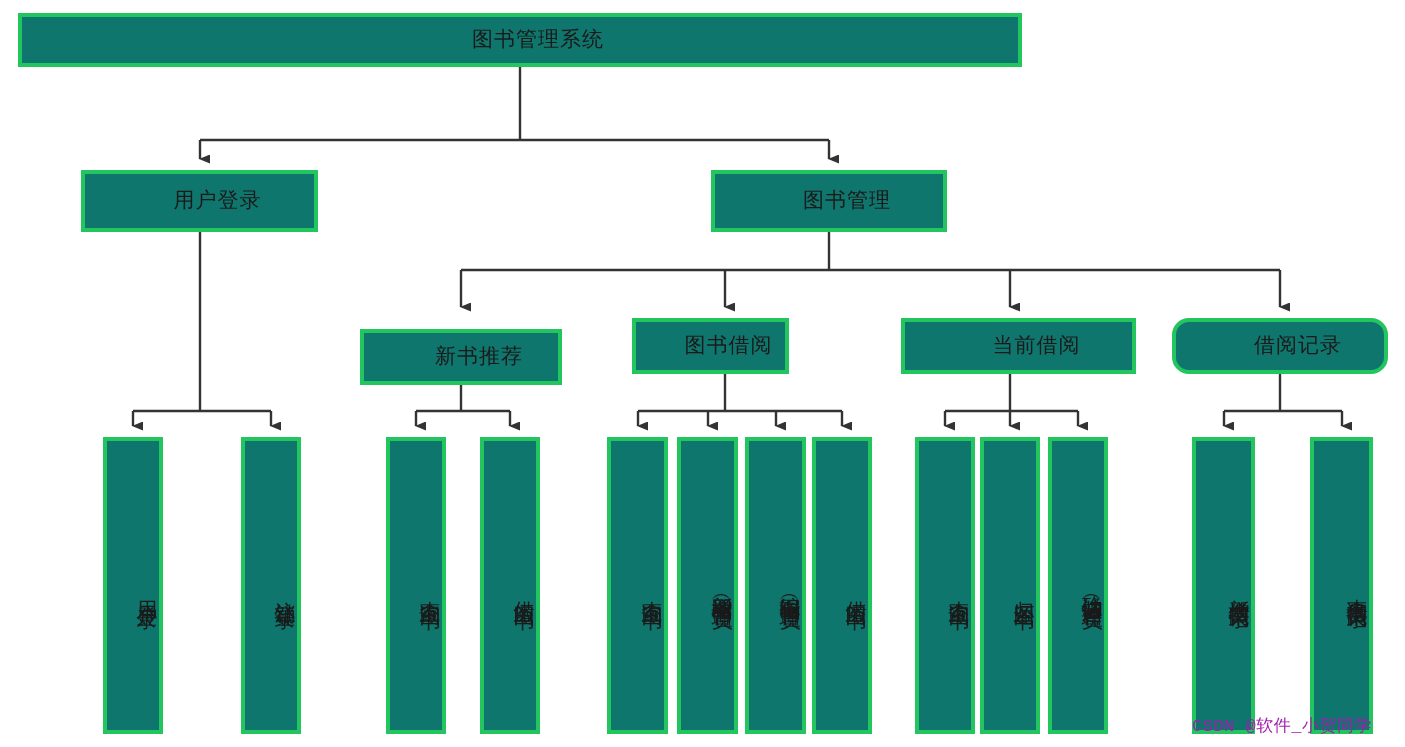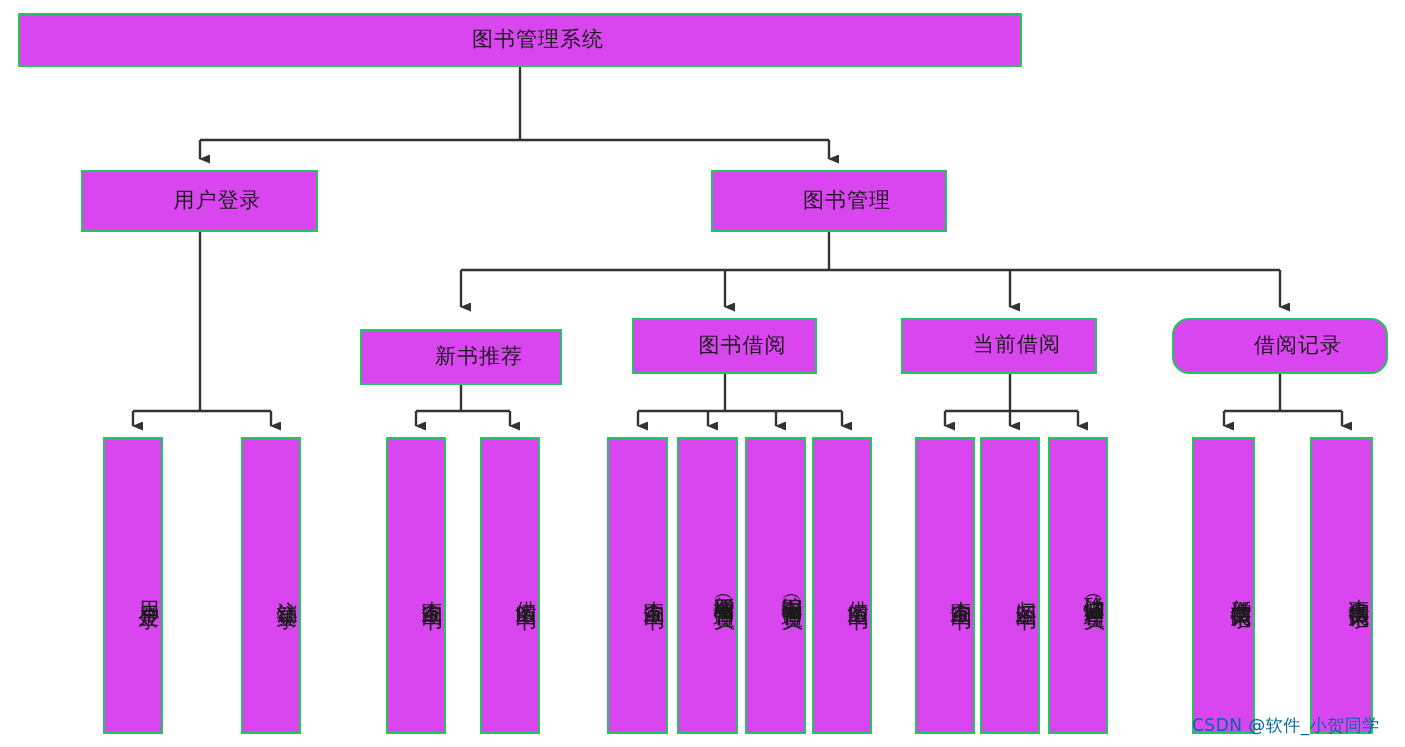--- a/index.html
+++ b/index.html
@@ -22,22 +22,22 @@
     position: absolute;
     left: 0;
     top: 0;
     width: 1405px;
     height: 747px;
     pointer-events: none;
   }
   .node {
     position: absolute;
     box-sizing: border-box;
-    background: #d946ef;
-    border: 2px solid #22c55e;
+    background: #0f766e;
+    border: 4px solid #22c55e;
     display: flex;
     align-items: center;
     justify-content: center;
     color: #1a1a1a;
     padding-left: 36px;
   }
   .node-h {
     font-size: 21px;
     letter-spacing: 1px;
     line-height: 1.1;
@@ -53,23 +53,24 @@
     justify-content: center;
     padding-top: 8px;
   }
   .node-v.long {
     padding-top: 4px;
     letter-spacing: 2px;
   }
   .watermark {
     position: absolute;
     font-size: 17px;
-    color: #0369a1;
+    color: #a21caf;
     white-space: nowrap;
     letter-spacing: 0.5px;
+    font-family: Liberation Mono, monospace;
   }
 </style>
 </head>
 <body>
 
 <div id="canvas">
 
   <svg class="edges" viewBox="0 0 1405 747">
     <defs>
       <marker id="arrowhead" markerWidth="9" markerHeight="11" refX="4.5" refY="10" orient="auto" markerUnits="userSpaceOnUse">
@@ -119,24 +120,24 @@
       </div>
       <div class="node node-h" style="left: 81px; top: 170px; width: 237px; height: 62px;">
         <span>用户登录</span>
       </div>
       <div class="node node-h" style="left: 711px; top: 170px; width: 236px; height: 62px; justify-content: center;">
         <span>图书管理</span>
       </div>
       <div class="node node-h" style="left: 360px; top: 318px; width: 202px; height: 56px; margin-top: 11px;">
         <span>新书推荐</span>
       </div>
-      <div class="node node-h" style="left: 632px; top: 318px; width: 185px; height: 56px;">
+      <div class="node node-h" style="left: 632px; top: 318px; width: 157px; height: 56px;">
         <span>图书借阅</span>
       </div>
-      <div class="node node-h" style="left: 901px; top: 318px; width: 196px; height: 56px; font-family: Liberation Mono, monospace;">
+      <div class="node node-h" style="left: 901px; top: 318px; width: 235px; height: 56px;">
         <span>当前借阅</span>
       </div>
       <div class="node node-h" style="left: 1172px; top: 318px; width: 216px; height: 56px; border-radius: 17px;">
         <span>借阅记录</span>
       </div>
       <div class="node node-v" style="left: 103px; top: 437px; width: 60px; height: 297px;">
         <span>用户登录</span>
       </div>
       <div class="node node-v" style="left: 241px; top: 437px; width: 60px; height: 297px;">
         <span>注销登录</span>

